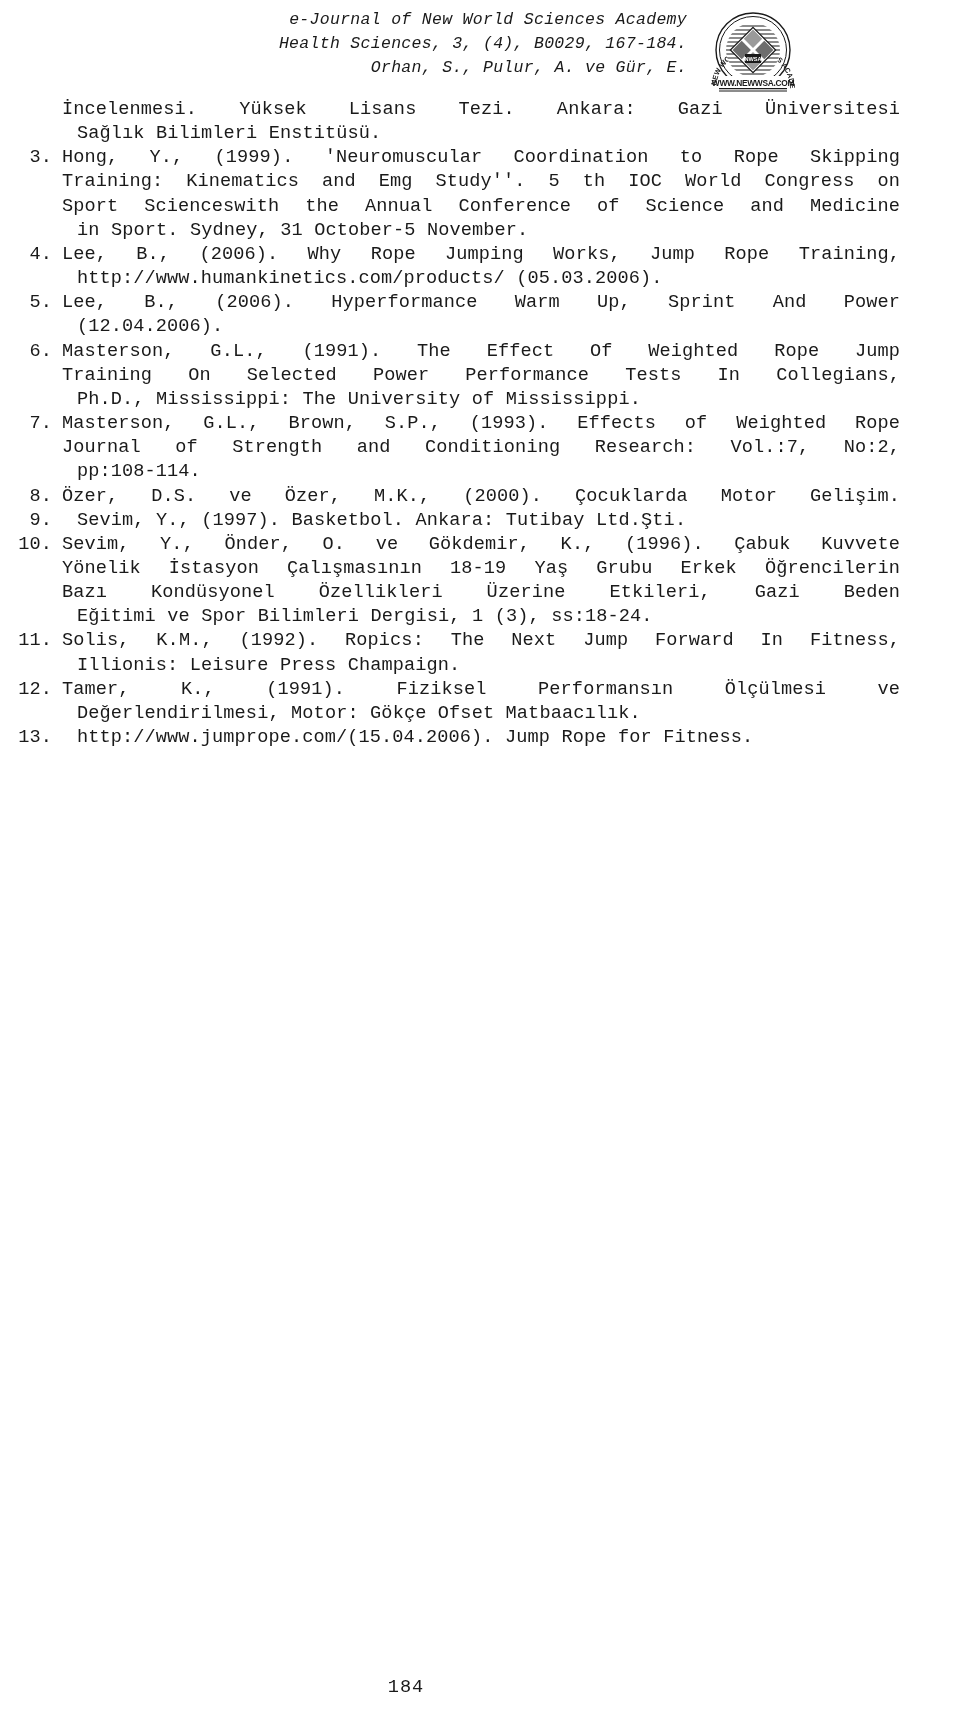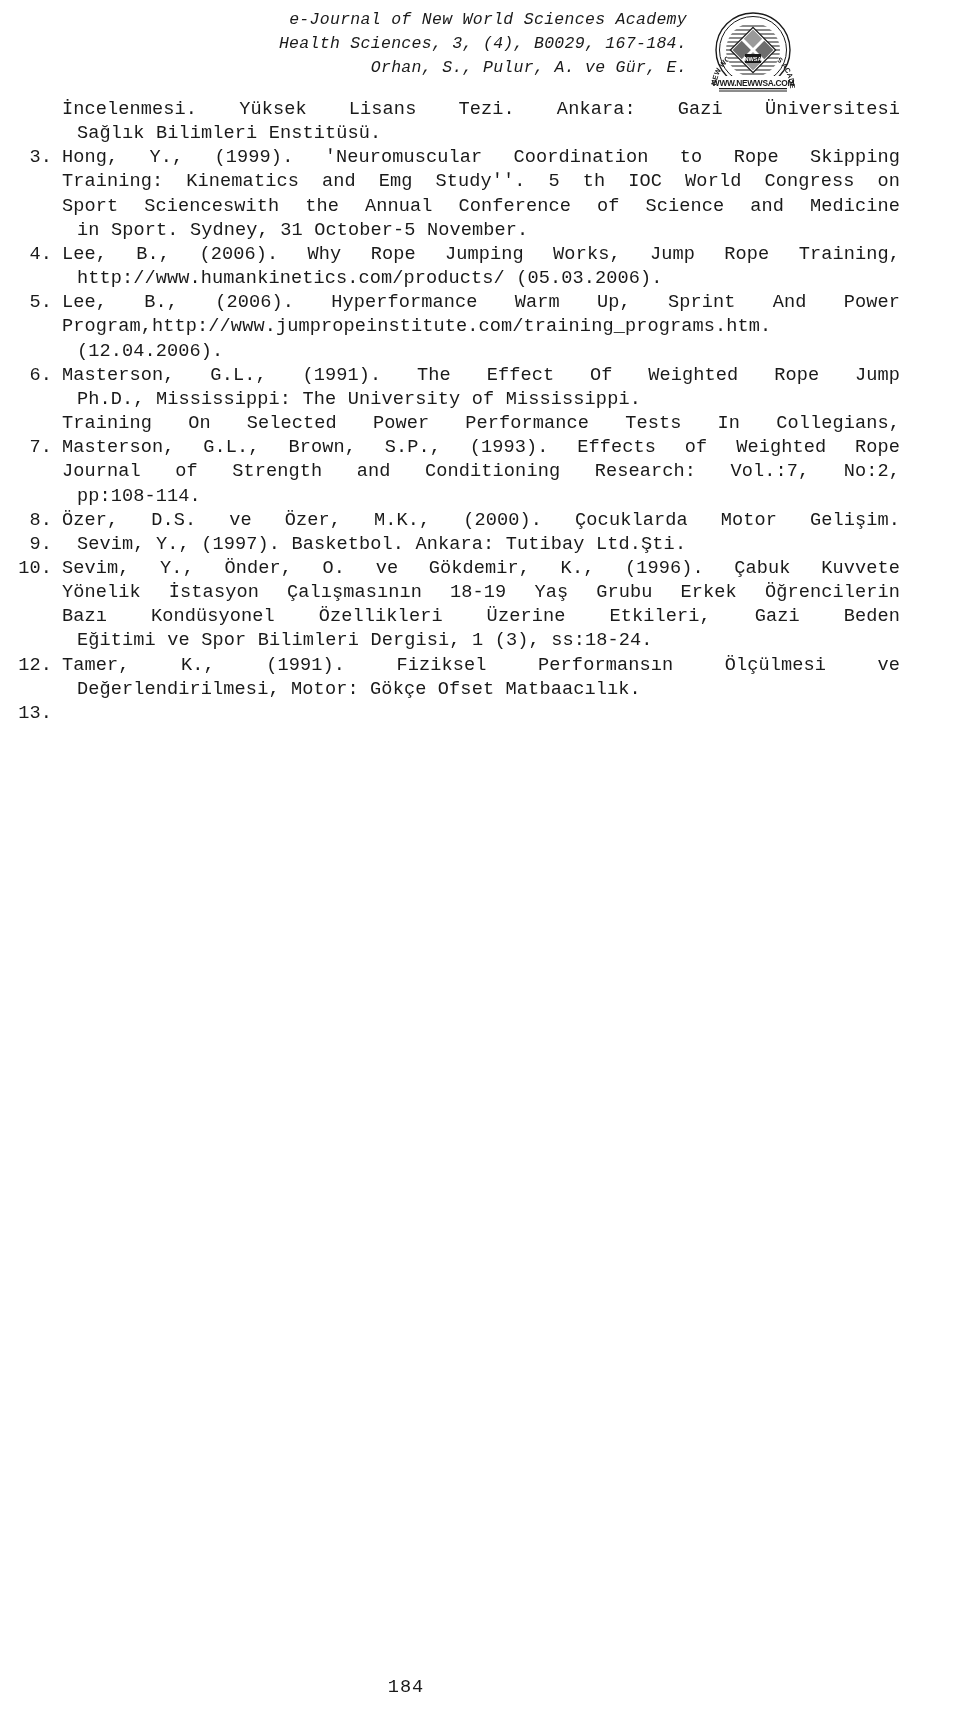--- a/index.html
+++ b/index.html
@@ -194,30 +194,29 @@
         <span class="ref-num">4.</span>
         <div class="ref-body">
           <span class="jline">Lee, B., (2006). Why Rope Jumping Works, Jump Rope Training,</span>
           <span class="jline free">http://www.humankinetics.com/products/ (05.03.2006).</span>
         </div>
       </div>
       <div class="ref-row">
         <span class="ref-num">5.</span>
         <div class="ref-body">
           <span class="jline">Lee, B., (2006). Hyperformance Warm Up, Sprint And Power</span>
-          <span class="jline">Program,http://www.jumpropeinstitute.com/training_programs.htm.</span>
           <span class="jline free">(12.04.2006).</span>
         </div>
       </div>
       <div class="ref-row">
         <span class="ref-num">6.</span>
         <div class="ref-body">
           <span class="jline">Masterson, G.L., (1991). The Effect Of Weighted Rope Jump</span>
+          <span class="jline">Training On Selected Power Performance Tests In Collegians,</span>
           <span class="jline free">Ph.D., Mississippi: The University of Mississippi.</span>
-          <span class="jline">Training On Selected Power Performance Tests In Collegians,</span>
         </div>
       </div>
       <div class="ref-row">
         <span class="ref-num">7.</span>
         <div class="ref-body">
           <span class="jline">Masterson, G.L., Brown, S.P., (1993). Effects of Weighted Rope</span>
           <span class="jline">Journal of Strength and Conditioning Research: Vol.:7, No:2,</span>
           <span class="jline free">pp:108-114.</span>
         </div>
       </div>
@@ -236,25 +235,35 @@
       <div class="ref-row">
         <span class="ref-num">10.</span>
         <div class="ref-body">
           <span class="jline">Sevim, Y., Önder, O. ve Gökdemir, K., (1996). Çabuk Kuvvete</span>
           <span class="jline">Yönelik İstasyon Çalışmasının 18-19 Yaş Grubu Erkek Öğrencilerin</span>
           <span class="jline">Bazı Kondüsyonel Özellikleri Üzerine Etkileri, Gazi Beden</span>
           <span class="jline free">Eğitimi ve Spor Bilimleri Dergisi, 1 (3), ss:18-24.</span>
         </div>
       </div>
       <div class="ref-row">
+        <span class="ref-num">11.</span>
+        <div class="ref-body">
+          <span class="jline">Solis, K.M., (1992). Ropics: The Next Jump Forward In Fitness,</span>
+          <span class="jline free">Illionis: Leisure Press Champaign.</span>
+        </div>
+      </div>
+      <div class="ref-row">
         <span class="ref-num">12.</span>
         <div class="ref-body">
           <span class="jline">Tamer, K., (1991). Fiziksel Performansın Ölçülmesi ve</span>
           <span class="jline free">Değerlendirilmesi, Motor: Gökçe Ofset Matbaacılık.</span>
         </div>
       </div>
       <div class="ref-row">
         <span class="ref-num">13.</span>
+        <div class="ref-body">
+          <span class="jline free">http://www.jumprope.com/(15.04.2006). Jump Rope for Fitness.</span>
+        </div>
       </div>
     </div>
 </div>
 
 <div class="page-number">184</div>
 
 </body></html>

